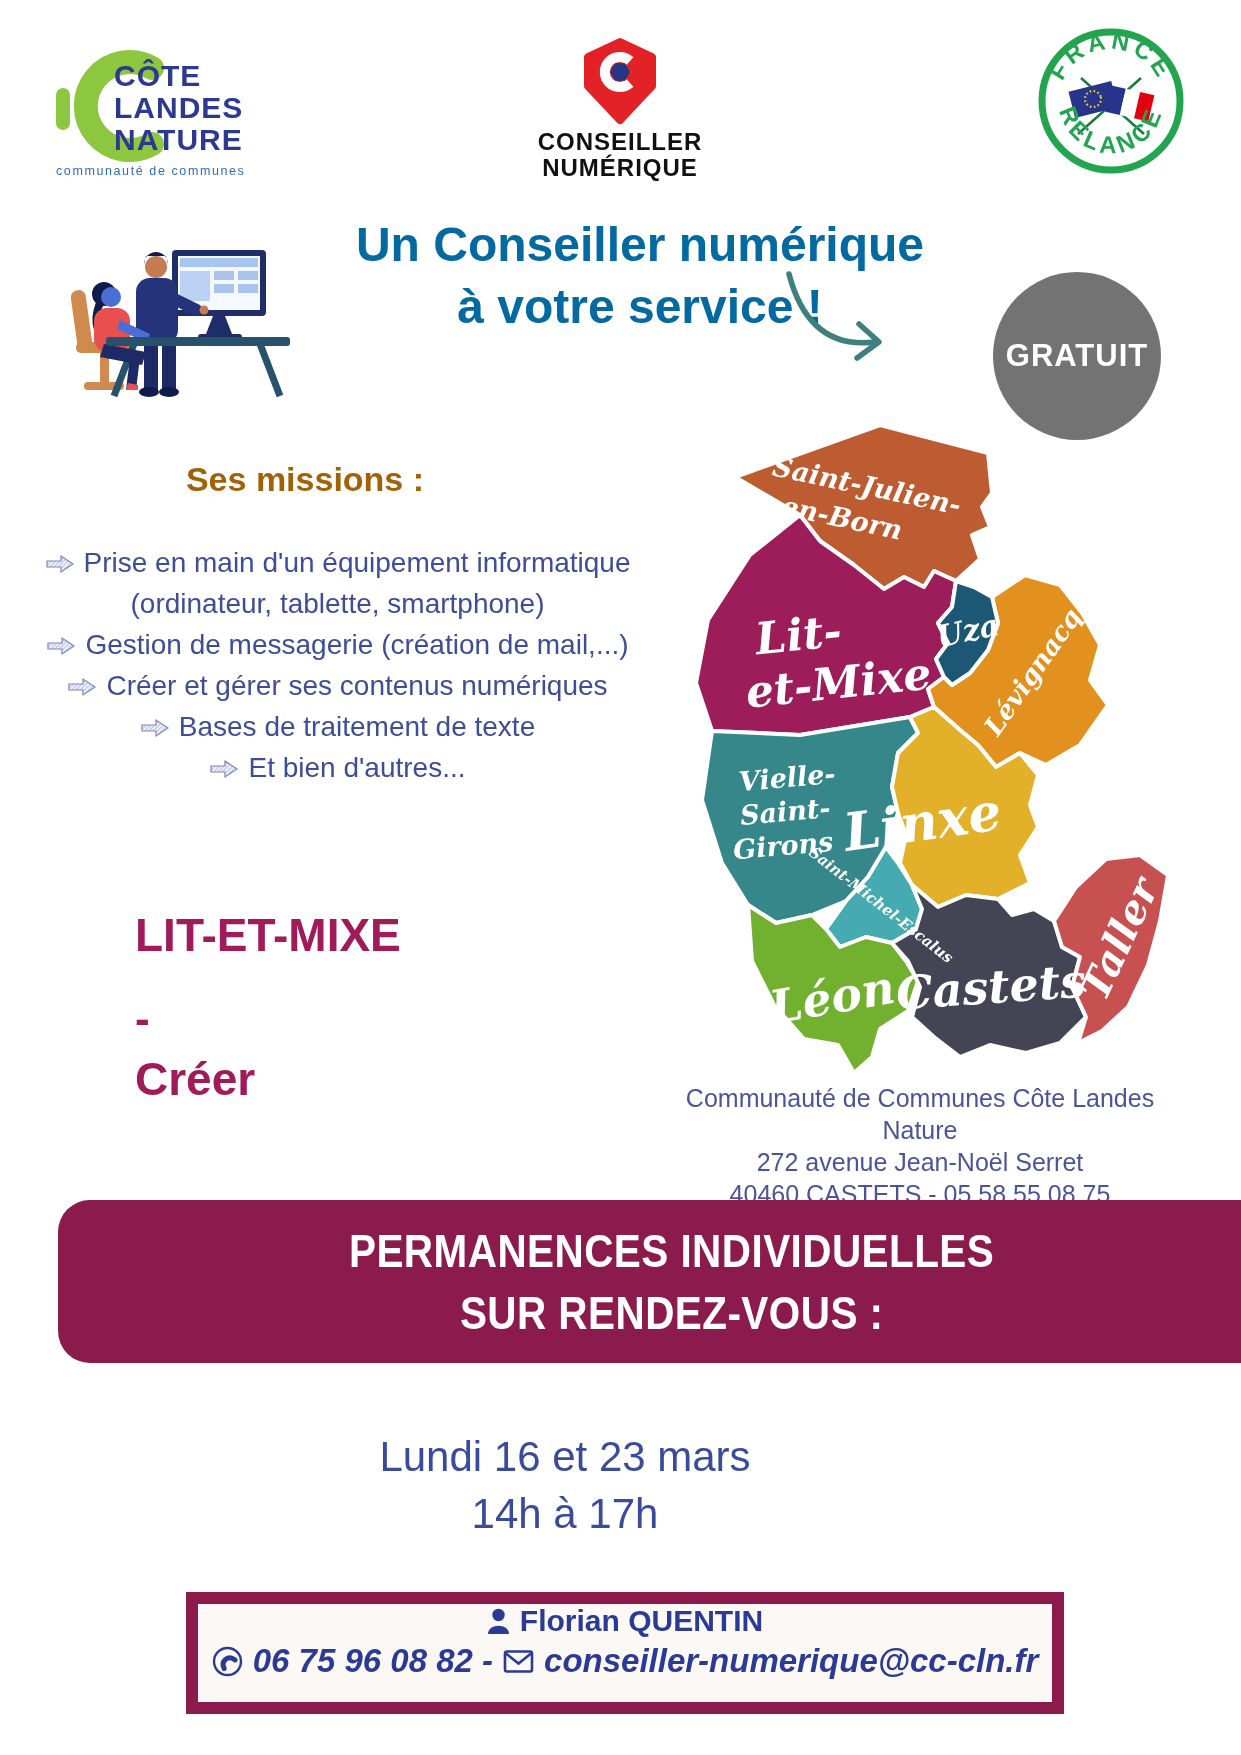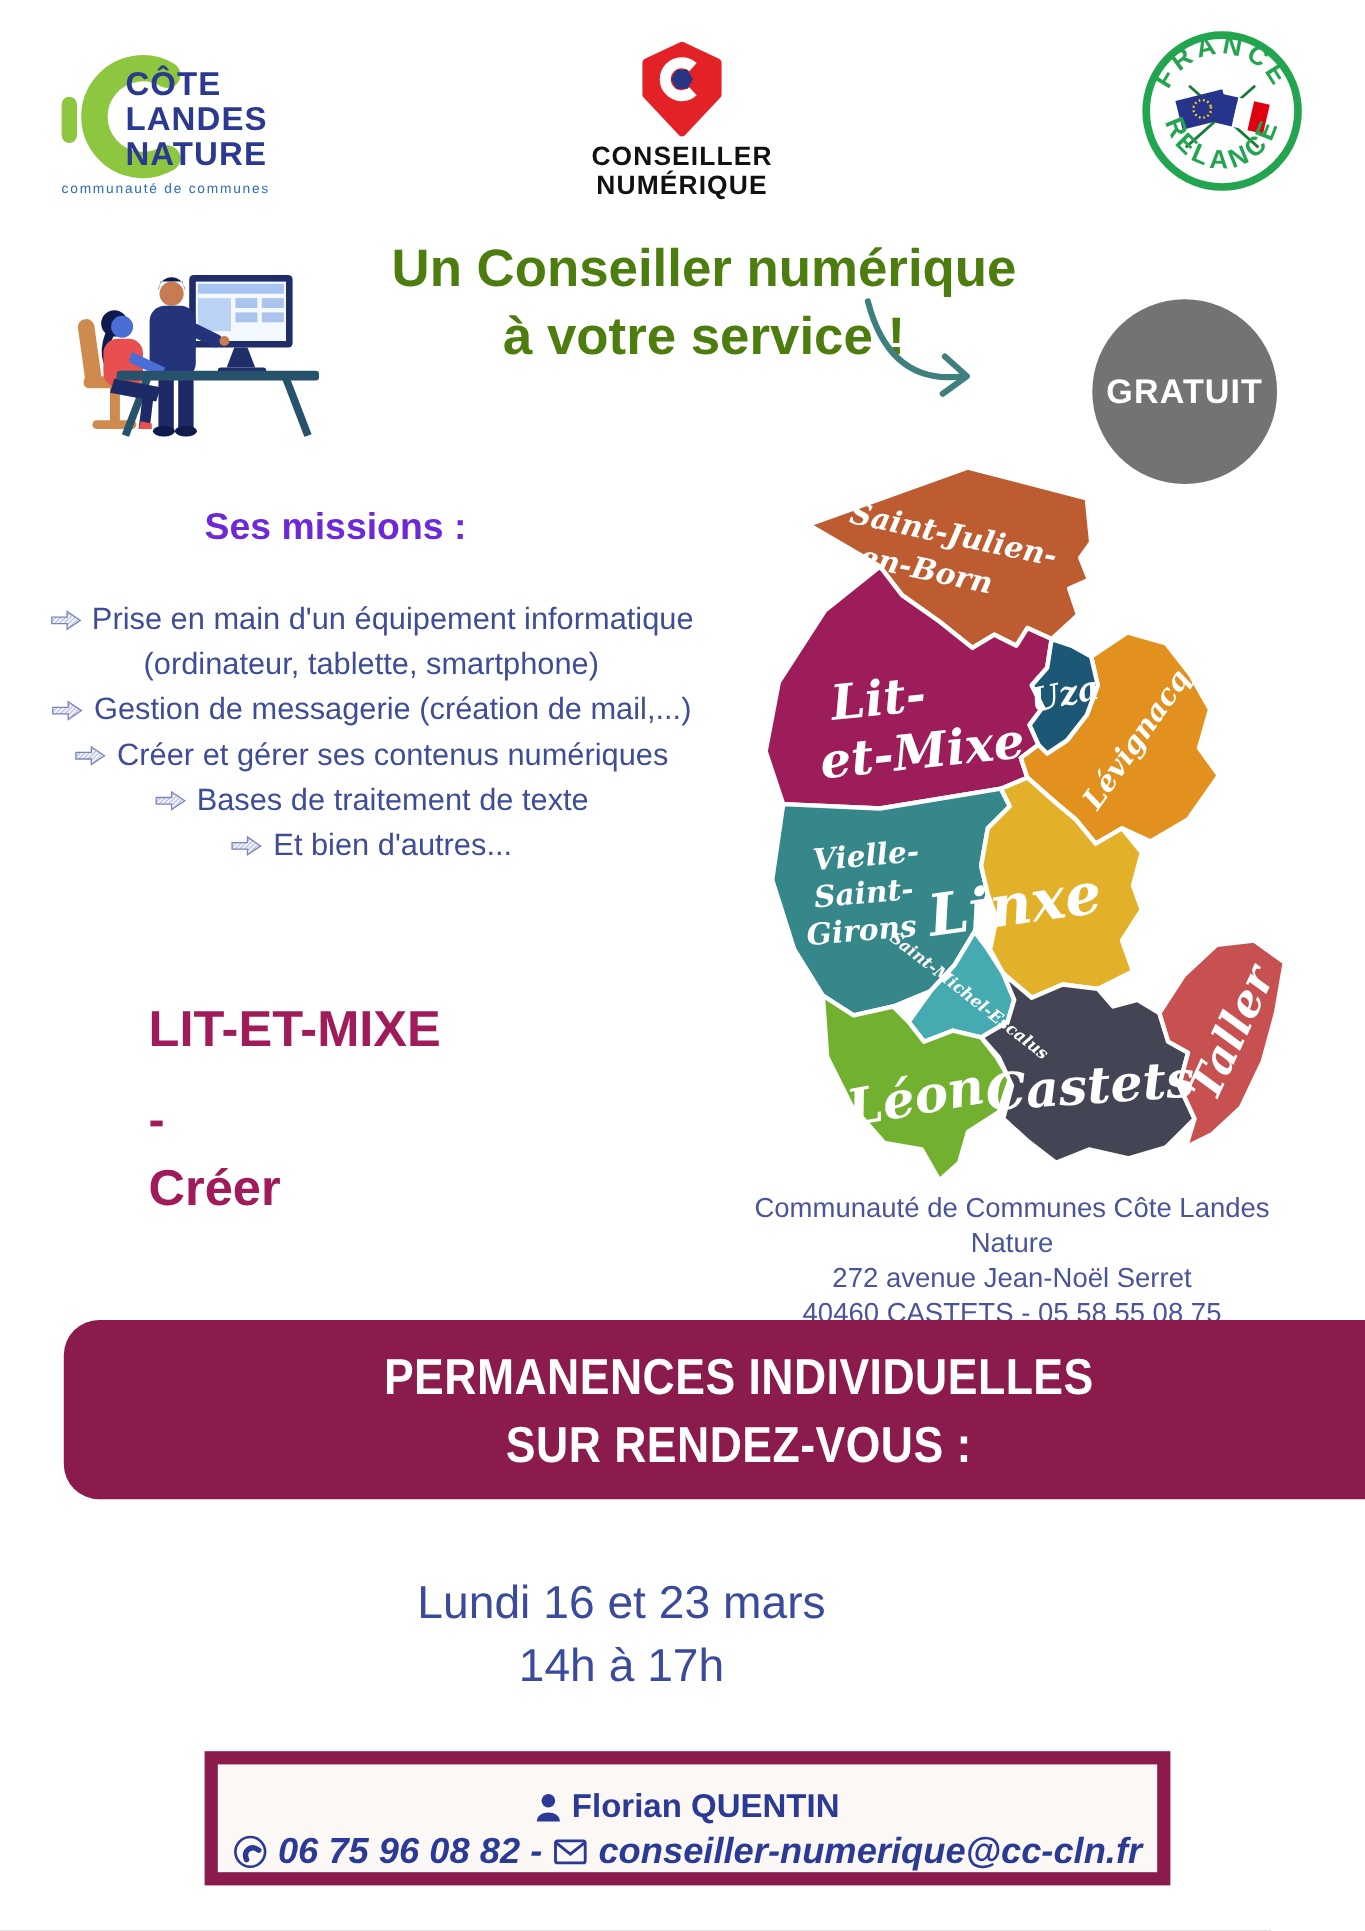--- a/index.html
+++ b/index.html
@@ -6,32 +6,32 @@
   body { background:#888; font-family:"Liberation Sans", sans-serif; }
   #poster {
     position:relative; width:1241px; height:1755px; background:#ffffff;
     overflow:hidden; margin:0 auto;
   }
   .abs { position:absolute; }
 
   
   .hero-title {
     left:290px; top:214px; width:700px; text-align:center;
-    color:#4d7c0f; font-size:48px; font-weight:bold; line-height:62px;
+    color:#0369a1; font-size:48px; font-weight:bold; line-height:62px;
   }
   
   .badge {
     left:993px; top:272px; width:168px; height:168px; border-radius:50%;
     background:#737373; display:flex; align-items:center; justify-content:center;
     color:#fff; font-size:31px; font-weight:bold; letter-spacing:1px;
   }
   
   .missions-heading {
     left:125px; top:460px; width:360px; text-align:center;
-    color:#6d28d9; font-size:34px; font-weight:bold;
+    color:#a16207; font-size:34px; font-weight:bold;
   }
   .missions-list {
     left:10px; top:542px; width:655px; text-align:center;
     color:#3f4d97; font-size:28px; line-height:41px;
   }
   .missions-list .item { display:block; }
   .arr { vertical-align:-2px; margin-right:9px; }
   .arr path { fill:url(#hatch); stroke:#7b85bb; stroke-width:1.2; }
 
   
@@ -70,21 +70,21 @@
   
   .schedule {
     left:50px; top:1428px; width:1030px; text-align:center;
     color:#3b4b9b; font-size:42px; line-height:57px;
   }
 
   
   .contact {
     left:186px; top:1592px; width:878px; height:122px;
     border:12px solid #8b1a4d; background:#fbf8f5;
-    display:flex; flex-direction:column; align-items:center; justify-content:flex-end;
+    display:flex; flex-direction:column; align-items:center; justify-content:flex-start;
     gap:4px; color:#2b3a94; font-weight:bold;
   }
   .contact .row { display:flex; align-items:center; gap:10px; }
   .contact .name { font-size:30px; }
   .contact .line2 { font-size:33px;font-style:italic; }
 </style>
 </head>
 <body>
 
 <svg width="0" height="0" style="position:absolute">

